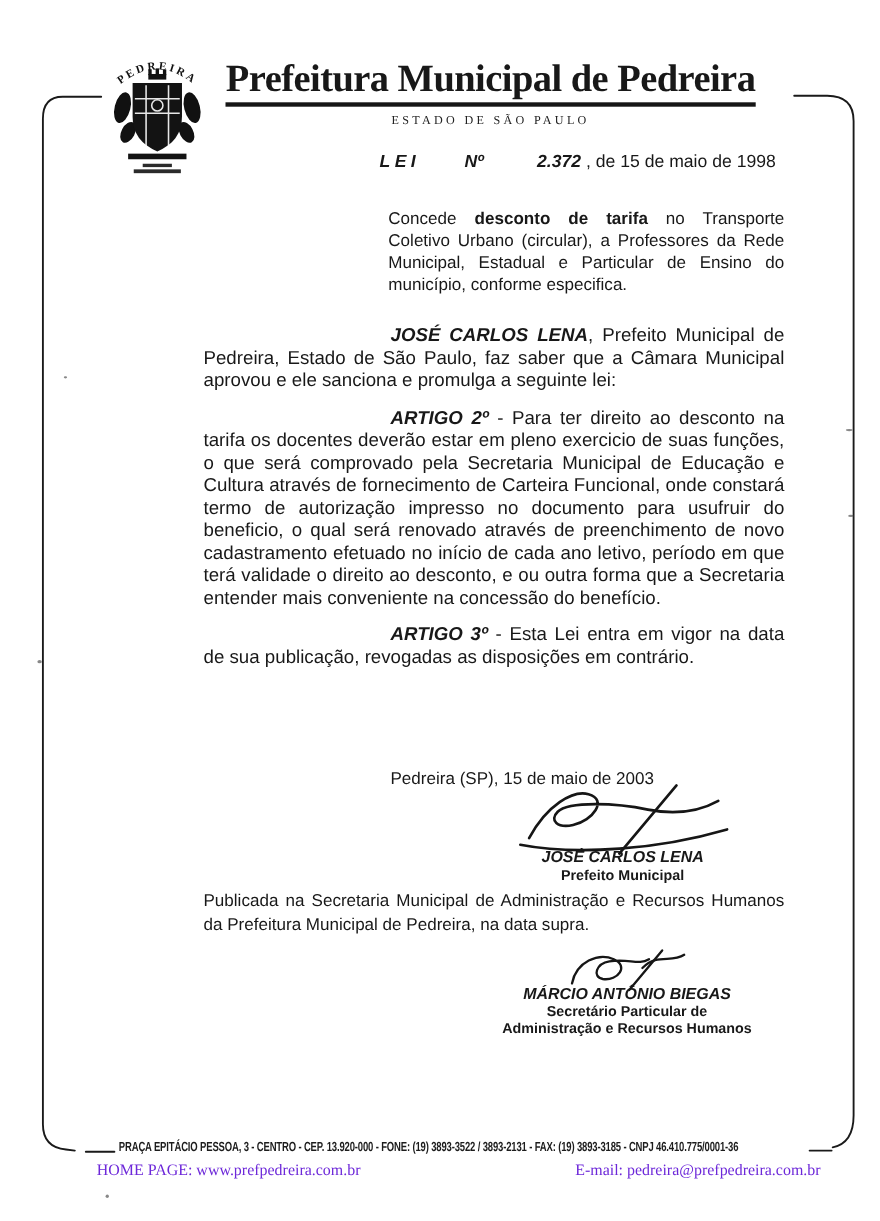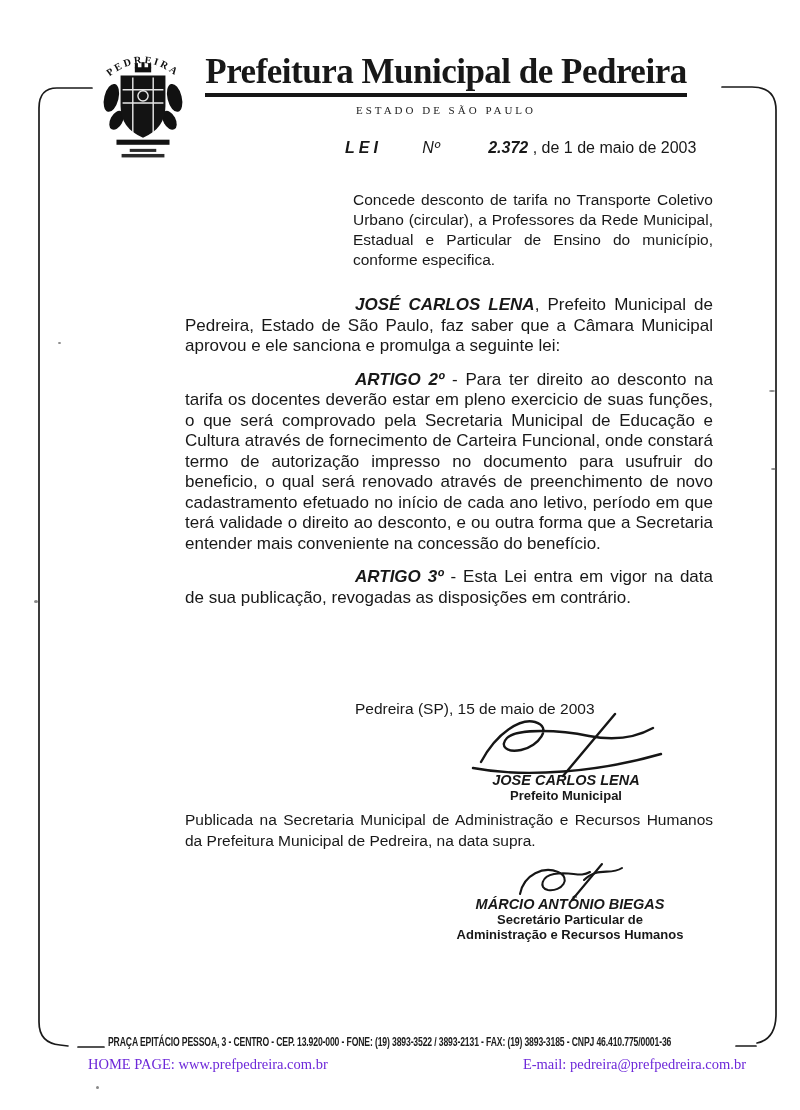--- a/index.html
+++ b/index.html
@@ -15,32 +15,32 @@
     font-family:"Liberation Serif", serif;font-weight:bold;font-size:35px;
     letter-spacing:-0.5px;white-space:nowrap;display:inline-block;
     border-bottom:4px solid #161616;padding-bottom:2px;line-height:1.05;
   }
   .doc-subtitle{
     font-family:"Liberation Serif", serif;font-size:11px;letter-spacing:3px;
     margin-top:7px;color:#222;
   }
   .lei-line{position:absolute;left:345px;top:139px;font-size:16px;white-space:nowrap;}
   .lei-label{font-weight:bold;font-style:italic;letter-spacing:4px;margin-right:36px;text-align:center;}
-  .lei-num-label{font-weight:normal;font-style:italic;margin-right:44px;}
+  .lei-num-label{font-weight:bold;font-style:italic;margin-right:44px;}
   .lei-number{font-weight:bold;font-style:italic;}
   .ementa{
     position:absolute;left:353px;top:190px;width:360px;
     font-size:15.5px;line-height:20px;text-align:justify;
   }
   .body-text{position:absolute;left:185px;top:295px;width:528px;}
   .para{
     font-size:17px;line-height:20.5px;text-align:justify;
     text-indent:170px;margin:0 0 13px 0;
   }
-  .s-b{font-weight:normal;}
+  .s-b{font-weight:bold;}
   .s-bi{font-weight:bold;font-style:italic;}
   .dateline{position:absolute;left:355px;top:700px;font-size:15.5px;}
   .sig-block{position:absolute;text-align:center;}
   .sig1{left:438px;top:712px;width:256px;}
   .sig2{left:418px;top:862px;width:304px;}
   .sig-scribble{display:block;margin:0 auto -6px auto;}
   .sig-name{font-weight:bold;font-style:italic;font-size:14.5px;line-height:16px;}
   .sig-role{font-weight:bold;font-size:13px;line-height:15px;}
   .publication{
     position:absolute;left:185px;top:810px;width:528px;
@@ -110,21 +110,21 @@
 
   <div class="header-block">
     <span class="doc-title">Prefeitura Municipal de Pedreira</span>
     <div class="doc-subtitle">ESTADO DE SÃO PAULO</div>
   </div>
 
   <div class="lei-line">
     <span class="lei-label">LEI</span>
     <span class="lei-num-label">Nº</span>
     <span class="lei-number">2.372</span>
-    <span>, de 1 de maio de 2003</span>
+    <span>, de 15 de maio de 1998</span>
   </div>
 
   <div class="ementa"><span>Concede </span><span class="s-b">desconto de tarifa</span><span> no Transporte Coletivo Urbano (circular), a Professores da Rede Municipal, Estadual e Particular de Ensino do município, conforme especifica.</span></div>
 
   <div class="body-text">
     <p class="para"><span class="s-bi">JOSÉ CARLOS LENA</span><span>, Prefeito Municipal de Pedreira, Estado de São Paulo, faz saber que a Câmara Municipal aprovou e ele sanciona e promulga a seguinte lei:</span></p>
     <p class="para"><span class="s-bi">ARTIGO 2º</span><span> - Para ter direito ao desconto na tarifa os docentes deverão estar em pleno exercicio de suas funções, o que será comprovado pela Secretaria Municipal de Educação e Cultura através de fornecimento de Carteira Funcional, onde constará termo de autorização impresso no documento para usufruir do beneficio, o qual será renovado através de preenchimento de novo cadastramento efetuado no início de cada ano letivo, período em que terá validade o direito ao desconto, e ou outra forma que a Secretaria entender mais conveniente na concessão do benefício.</span></p>
     <p class="para"><span class="s-bi">ARTIGO 3º</span><span> - Esta Lei entra em vigor na data de sua publicação, revogadas as disposições em contrário.</span></p>
   </div>
 

